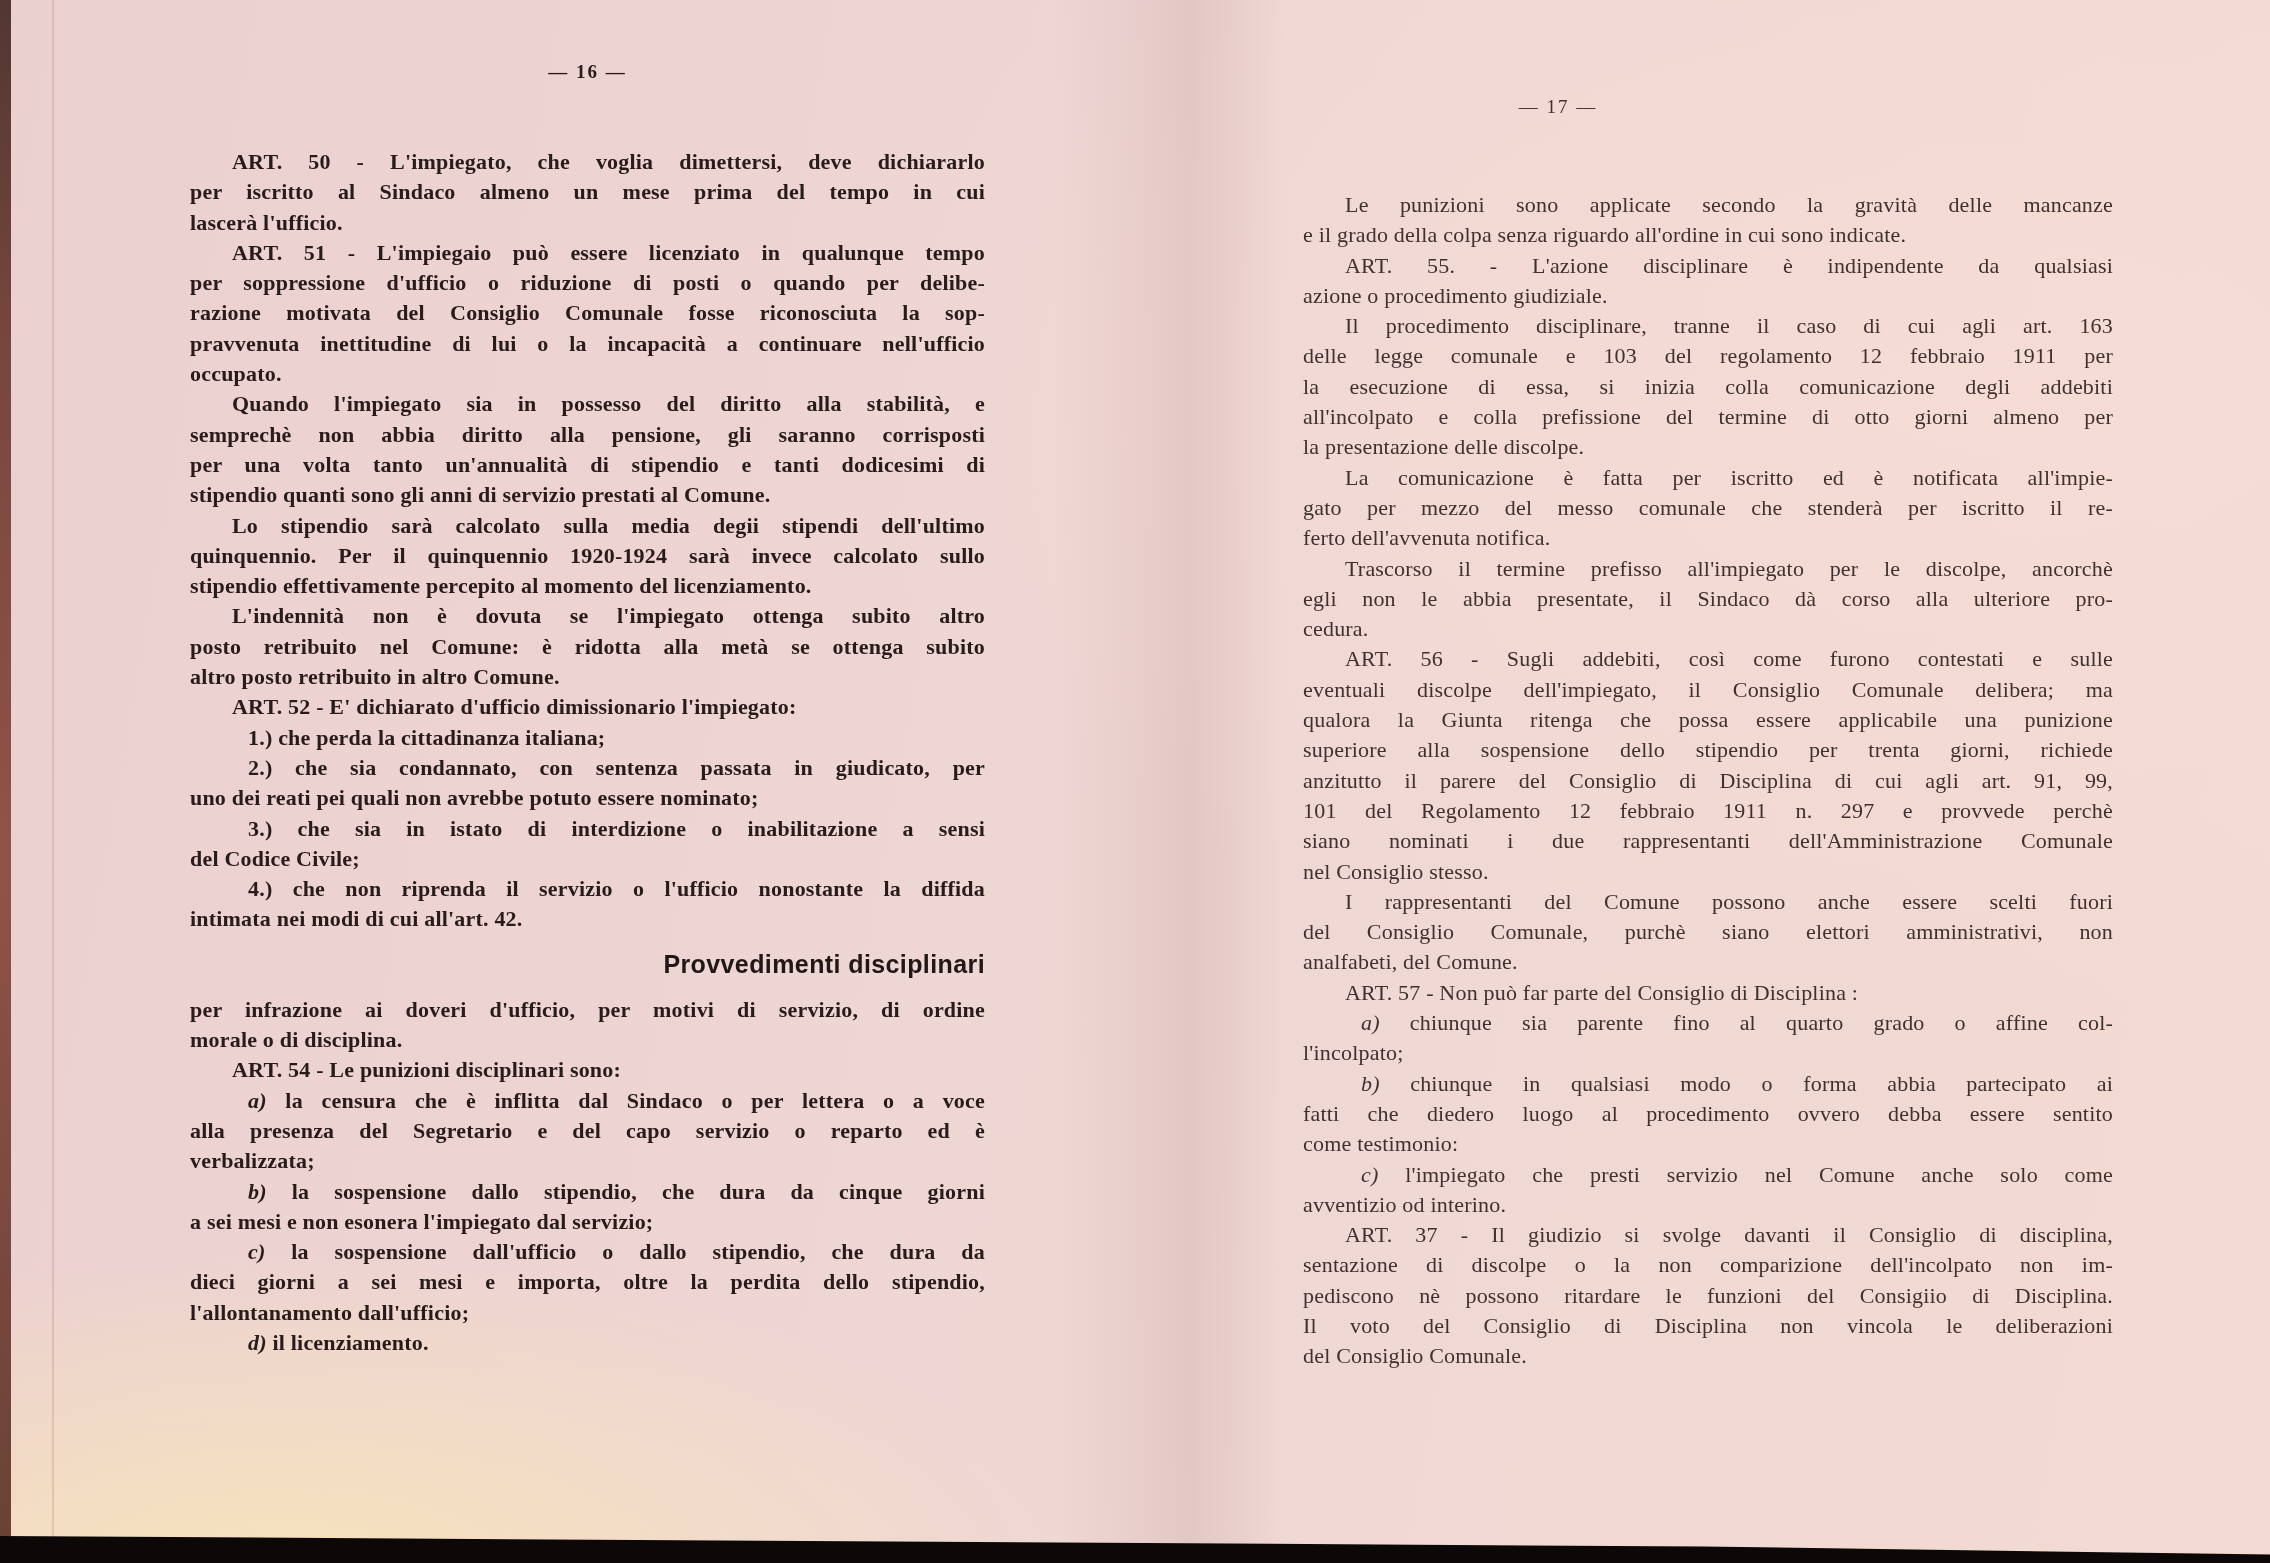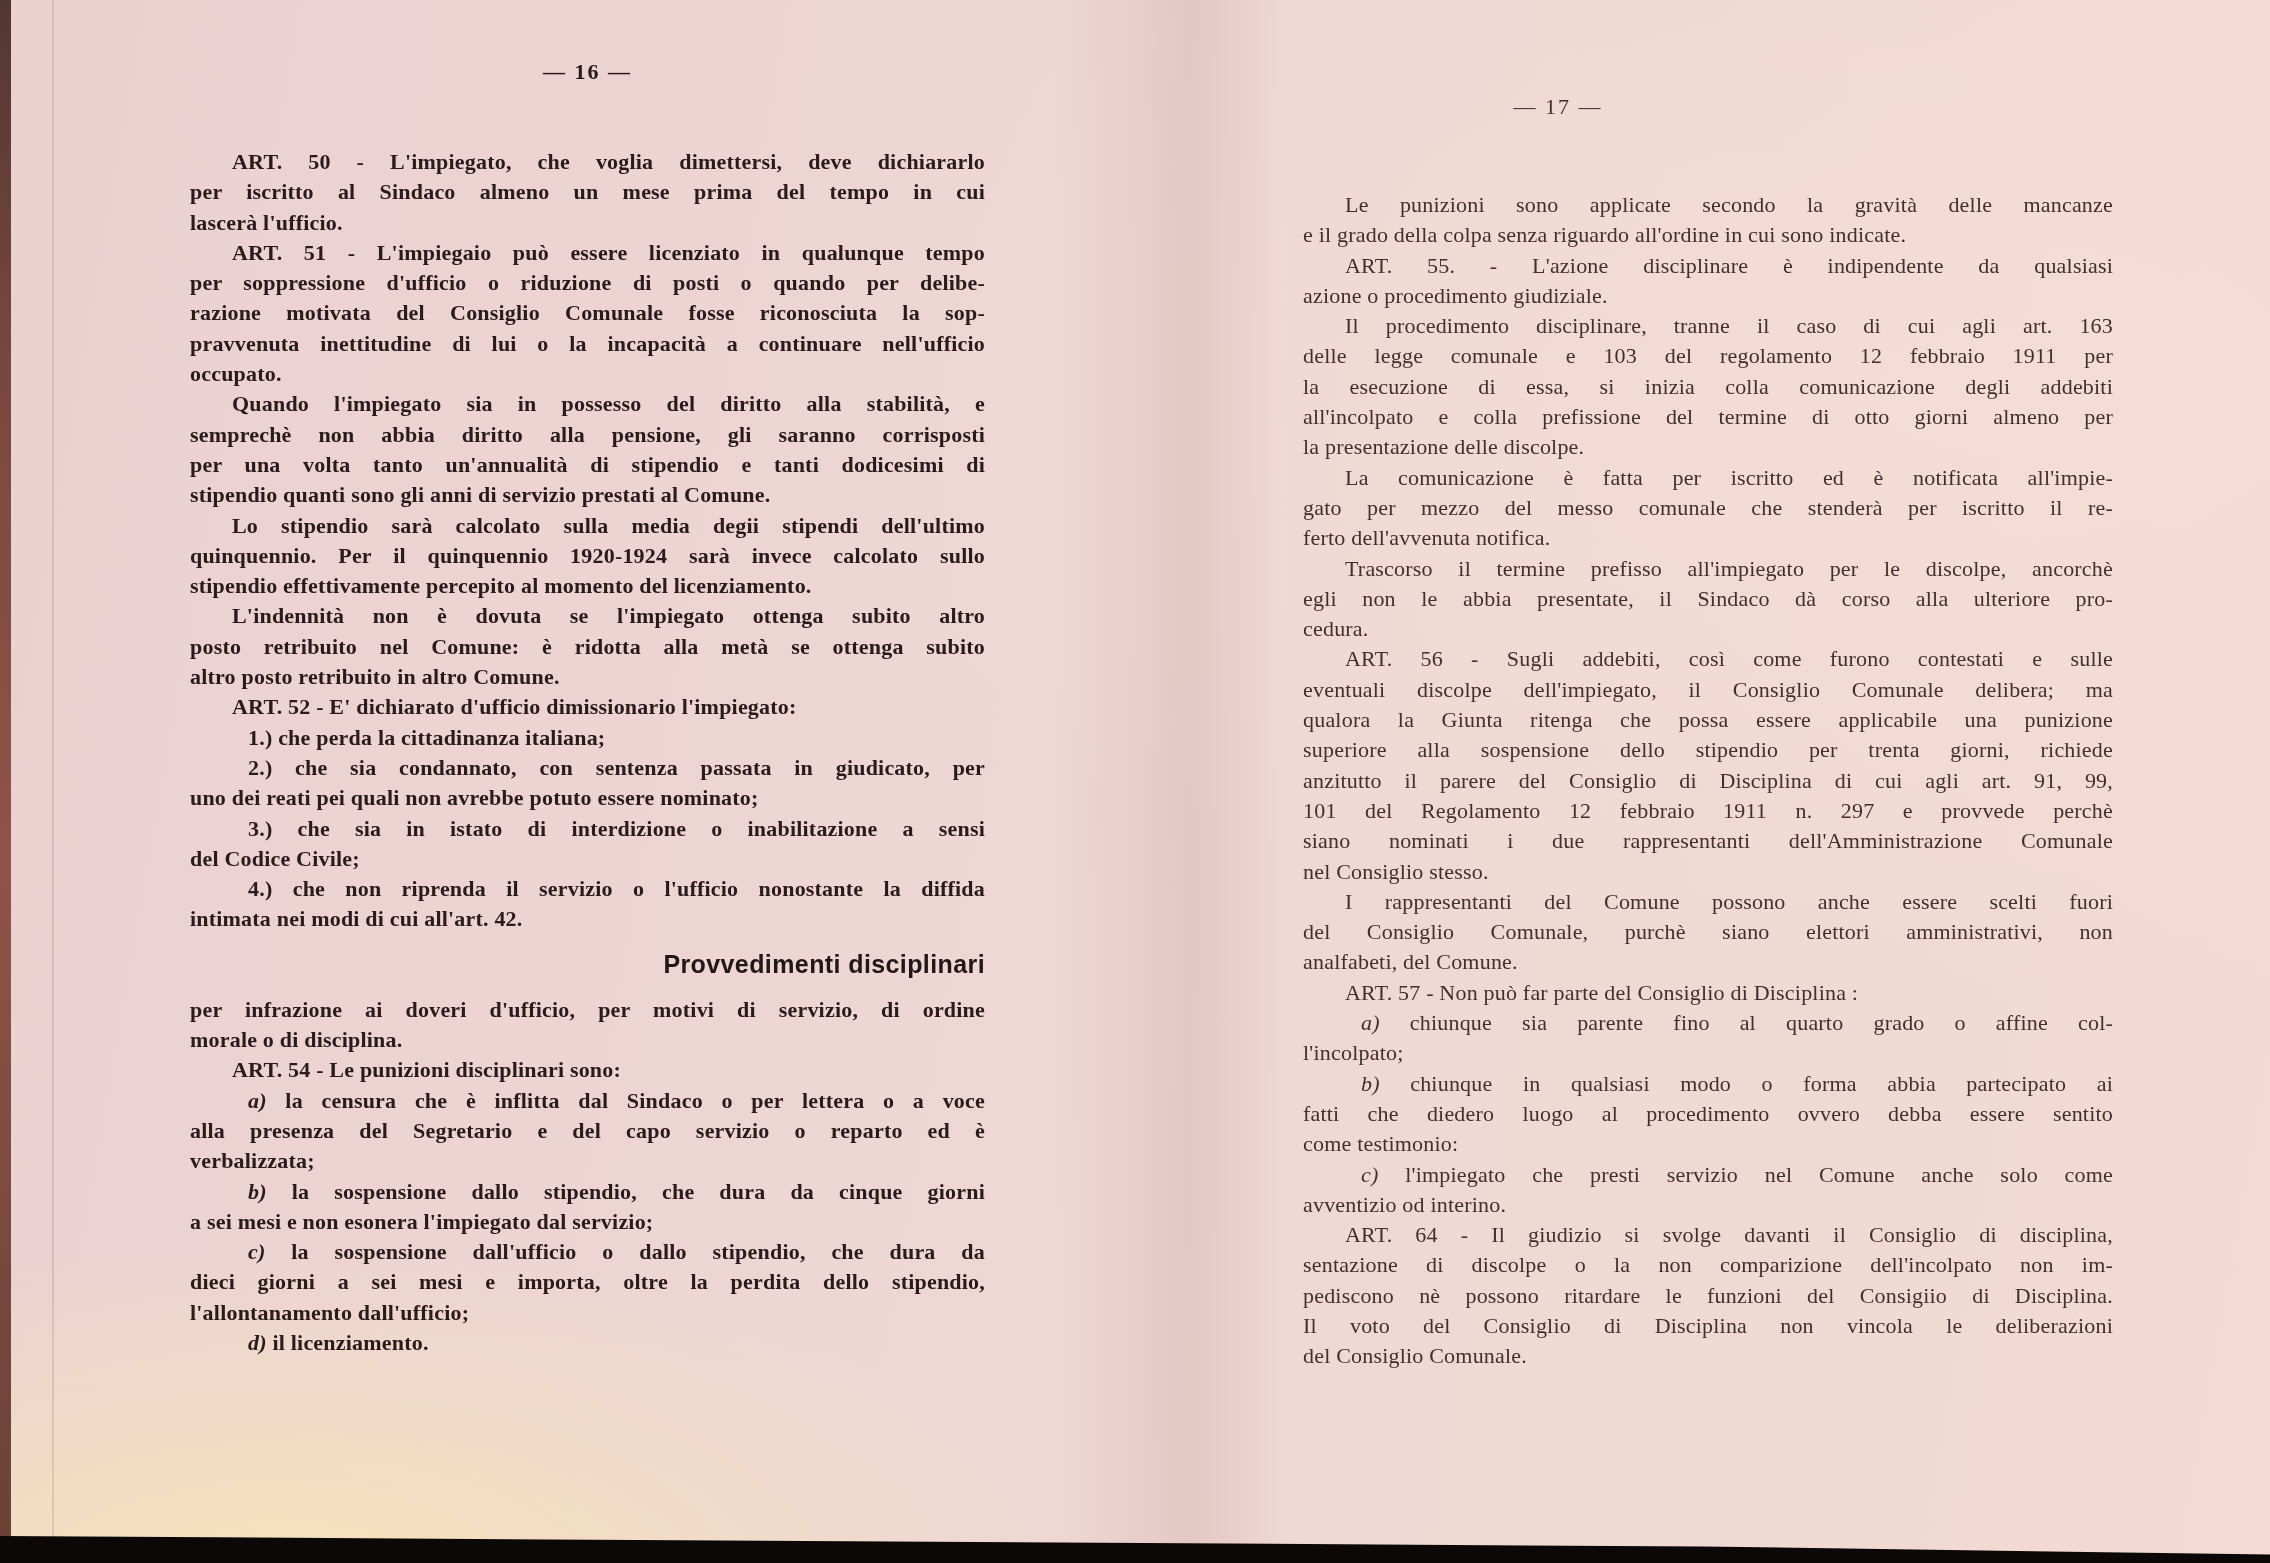--- a/index.html
+++ b/index.html
@@ -25,21 +25,21 @@
     background:linear-gradient(90deg, rgba(150,100,95,0) 0%, rgba(150,100,95,.09) 42%, rgba(150,100,95,.14) 58%, rgba(150,100,95,0) 100%);
   }
   .bottom-band{
     position:absolute; left:0; bottom:0; width:100%; height:30px; background:#0b0807;
     clip-path:polygon(0% 10%, 75% 45%, 100% 72%, 100% 100%, 0% 100%);
   }
   .page{position:absolute; font-size:22px; letter-spacing:.2px;}
   .page-16{left:190px; top:57px; width:795px; color:#281b1a; font-weight:bold;}
   .page-17{left:1303px; top:92px; width:810px; color:#40302e; font-weight:normal;}
   .pagenum{
-    text-align:center; line-height:30px; font-size:22px; letter-spacing:2px;
+    text-align:center; line-height:30px; font-size:19px; letter-spacing:2px;
     font-weight:normal;
   }
   .page-16 .pagenum{font-weight:bold; margin-bottom:60px;}
   .page-17 .pagenum{position:relative; left:-150px; margin-bottom:68px;}
   .block{margin:0;}
   .line{
     line-height:30.3px;
     text-align:justify; text-align-last:justify;
     white-space:normal;
   }
@@ -191,21 +191,21 @@
         <div class="block item">
           <div class="line first"><span class="marker it">b)</span> chiunque in qualsiasi modo o forma abbia partecipato ai</div>
           <div class="line">fatti che diedero luogo al procedimento ovvero debba essere sentito</div>
           <div class="line last">come testimonio:</div>
         </div>
         <div class="block item">
           <div class="line first"><span class="marker it">c)</span> l'impiegato che presti servizio nel Comune anche solo come</div>
           <div class="line last">avventizio od interino.</div>
         </div>
         <div class="block para">
-          <div class="line first">ART. 64 - Il giudizio si svolge davanti il Consiglio di disciplina,</div>
+          <div class="line first">ART. 37 - Il giudizio si svolge davanti il Consiglio di disciplina,</div>
           <div class="line">sentazione di discolpe o la non comparizione dell'incolpato non im-</div>
           <div class="line">pediscono nè possono ritardare le funzioni del Consigiio di Disciplina.</div>
           <div class="line">Il voto del Consiglio di Disciplina non vincola le deliberazioni</div>
           <div class="line last">del Consiglio Comunale.</div>
         </div>
       </div>
   </div>
 
   <div class="bottom-band"></div>
 </div>

